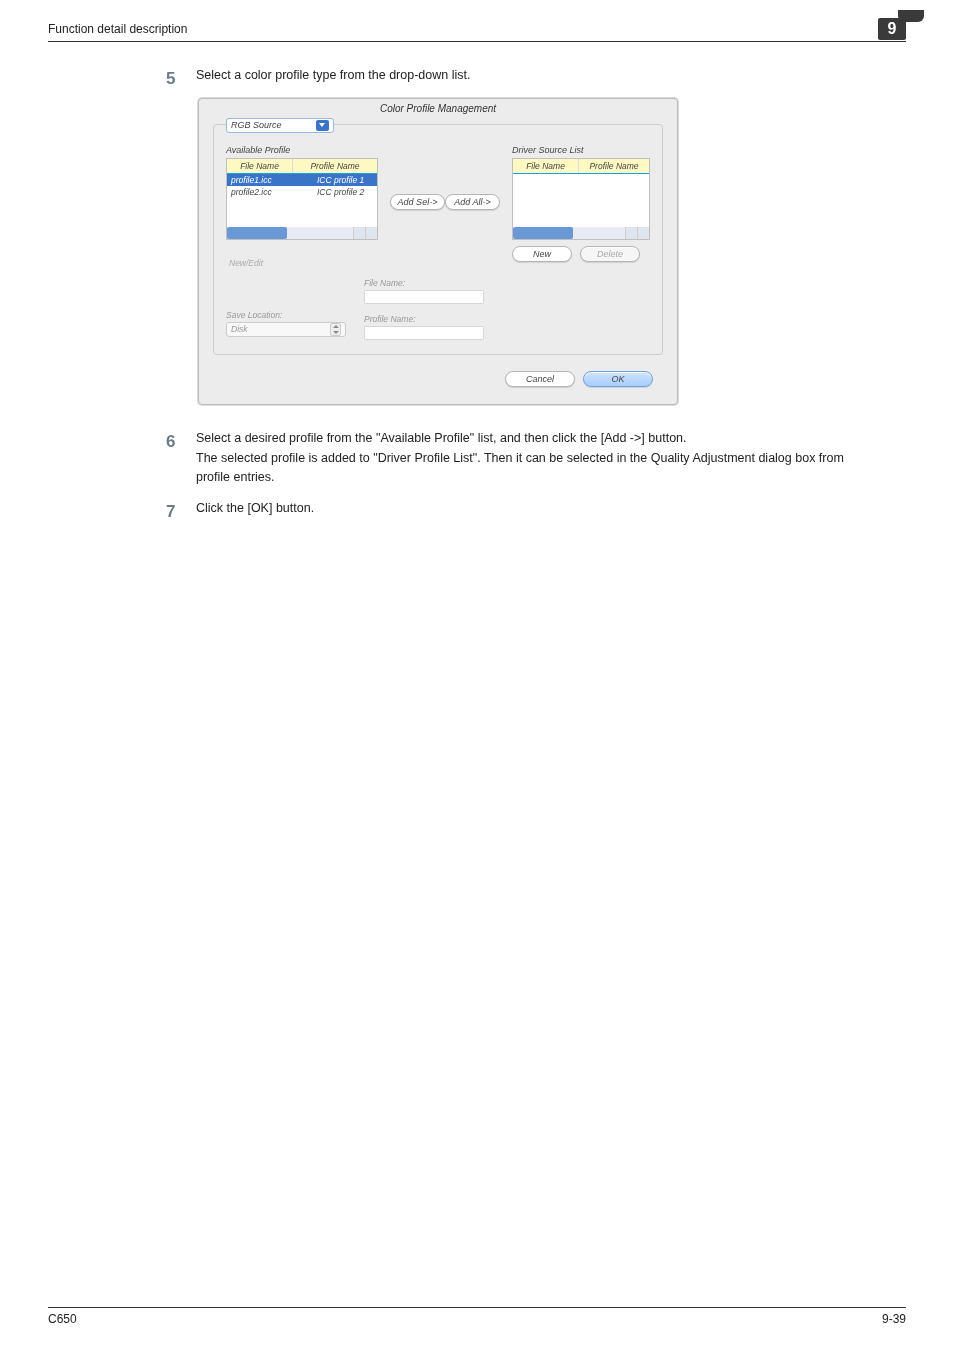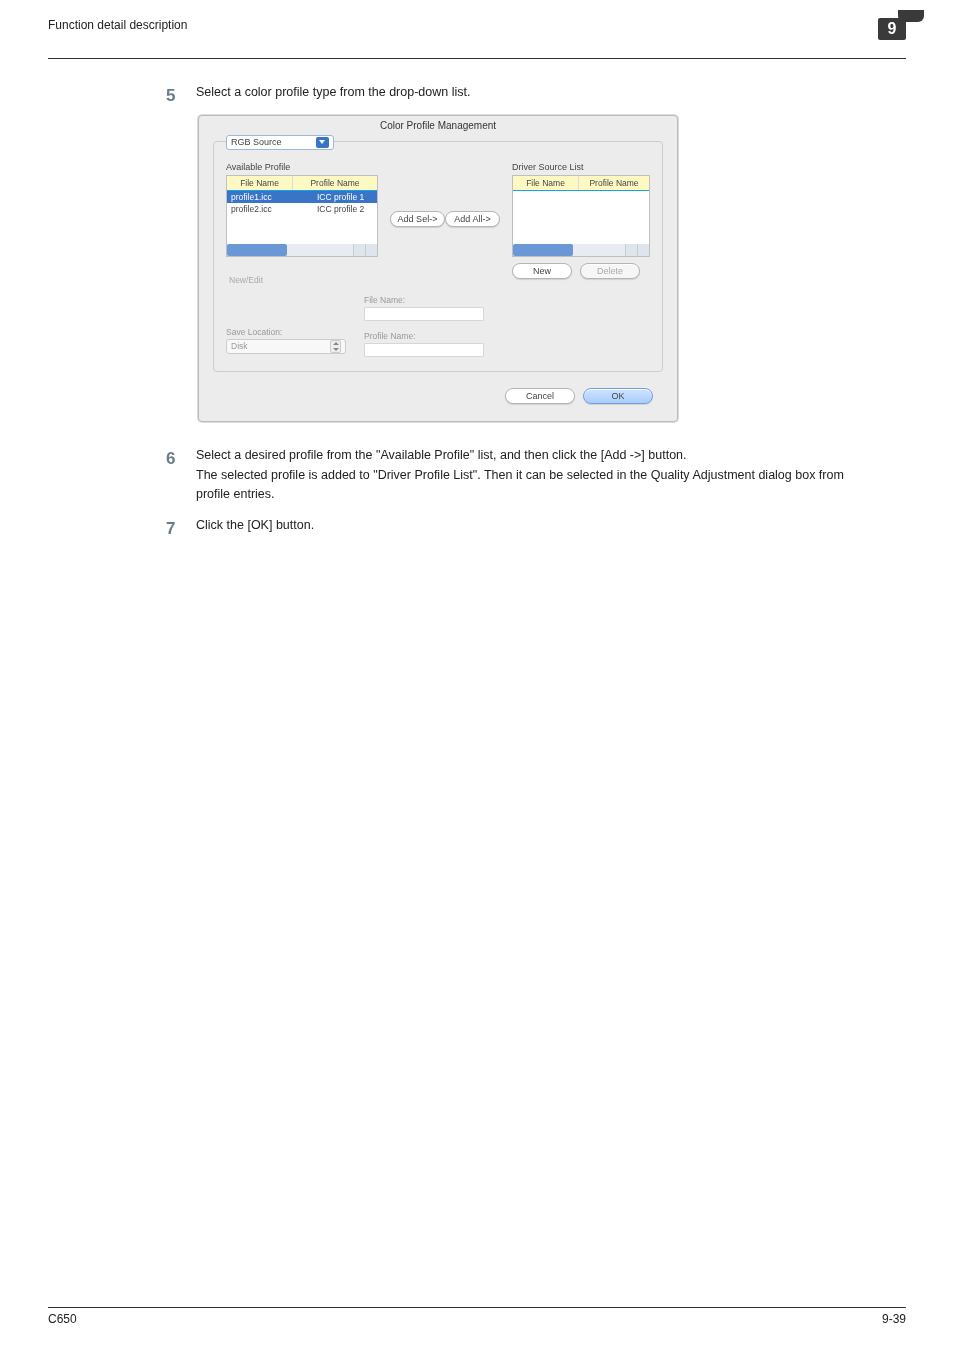--- a/index.html
+++ b/index.html
@@ -1,32 +1,32 @@
 <!DOCTYPE html>
 <html><head>
 <meta charset="utf-8">
 <style>
   * { box-sizing: border-box; margin: 0; padding: 0; }
   html, body { width: 954px; height: 1350px; font-family: Arial, Helvetica, sans-serif; background: #fff; color: #222; }
   .page { width: 954px; height: 1350px; position: relative; padding: 18px 48px 0 48px; }
-  .header-line { display: flex; align-items: flex-start; border-bottom: 1px solid #333; padding-bottom: 18px; margin-bottom: 10px; }
+  .header-line { display: flex; align-items: center; border-bottom: 1px solid #333; padding-bottom: 1px; margin-bottom: 10px; }
   .header-title { font-size: 12px; flex: 1; }
   .header-chapter { width: 28px; height: 22px; background: #3a3a3a; color: #fff; font-weight: bold; font-size: 16px; text-align: center; line-height: 22px; border-radius: 2px; margin-left: 10px; }
   .header-accent { position: absolute; right: 30px; top: 10px; width: 26px; height: 12px; background: #3a3a3a; border-radius: 0 0 6px 6px; }
   .step { display: flex; margin-left: 118px; margin-right: 40px; margin-top: 24px; font-size: 12.5px; line-height: 1.5; }
   .stepnum { width: 30px; color: #6b7c88; font-size: 17px; font-weight: bold; font-family: Arial, sans-serif; }
   .stepbody { flex: 1; }
   .sublist { list-style: none; margin: 6px 0 6px 18px; }
   .sublist li { position: relative; padding-left: 16px; margin-bottom: 4px; }
   .sublist li::before { content: "–"; position: absolute; left: 0; }
   .para { margin-top: 2px; }
 
   
   .dialog-wrap { margin: 6px 0 0 150px; }
-  .dialog { width: 480px; background: #ececec; border: 1px solid #bbb; border-radius: 4px; font-size: 9px; color: #444; box-shadow: 0 0 0 1px #ddd; position: relative; padding-bottom: 12px; }
+  .dialog { width: 480px; background: #ececec; border: 1px solid #bbb; border-radius: 4px; font-size: 9px; color: #444; box-shadow: 0 0 0 1px #ddd; position: relative; padding-bottom: 12px; font-style: italic; }
   .dialog-title { text-align: center; font-size: 10px; padding: 4px 0 10px 0; color: #333; }
   .dialog-inner { margin: 0 14px; border: 1px solid #ccc; border-radius: 4px; background: #ececec; padding: 10px 12px 14px 12px; position: relative; }
   .source-select { position: absolute; top: -7px; left: 12px; background: #fff; border: 1px solid #9cb9db; border-radius: 3px; font-size: 9px; padding: 1px 4px; display: flex; align-items: center; gap: 34px; }
   .source-arrow { width: 13px; height: 11px; background: #3a74c7; border-radius: 2px; display: flex; align-items: center; justify-content: center; }
   .source-arrow::after { content: ""; border-left: 3px solid transparent; border-right: 3px solid transparent; border-top: 4px solid #fff; }
   .cols { display: flex; gap: 12px; margin-top: 10px; }
   .col-left { width: 152px; }
   .col-mid { width: 110px; display: flex; flex-direction: row; align-items: center; }
   .col-right { flex: 1; }
   .sect-label { font-size: 9px; margin-bottom: 3px; }

